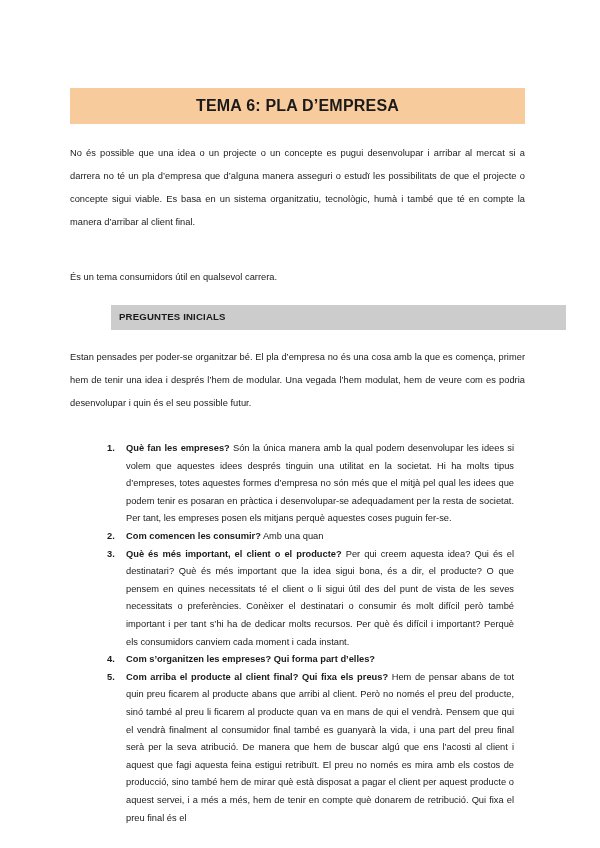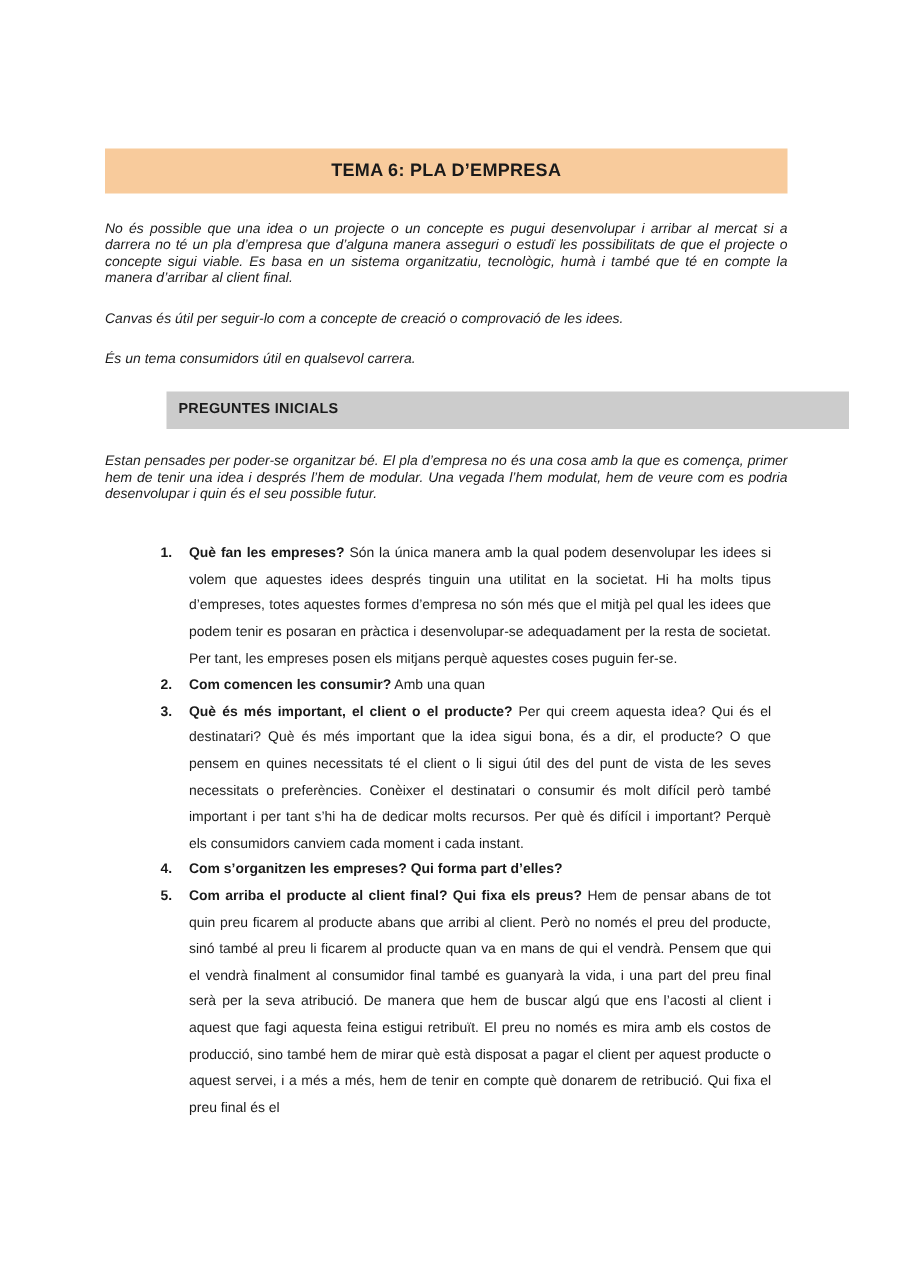--- a/index.html
+++ b/index.html
@@ -33,42 +33,41 @@
     padding: 5px 10px 6px 10px;
     font-size: 9.6px;
     font-weight: bold;
     letter-spacing: 0.18px;
     line-height: 1.45;
     margin-left: 41px;
   }
   .banner-title {
     background: #f8cb9c;
     text-align: center;
-    margin: 11px 0 0 0;
+    margin: 0 0 0 0;
     padding-top: 6px;
     padding-bottom: 7px;
-    font-size: 12px;
+    font-size: 16px;
     letter-spacing: 0.2px;
   }
   .banner-section {
     background: #cccccc;
     text-align: left;
     padding-left: 8px;
   }
 
   
   p.para {
     margin: 0;
     font-size: 9.3px;
-    line-height: 11px;
+    line-height: 23px;
     text-align: justify;
     text-justify: inter-word;
     color: #1a1a1a;
     letter-spacing: 0.02px;
-    font-style: italic;
   }
 
   .gap-18 { height: 18px; }
   .gap-16 { height: 16px; }
   .gap-14 { height: 14px; }
 
   
   ol.qlist {
     margin: 11px;
     padding: 0;
@@ -109,21 +108,20 @@
 <div class="page">
 
   <div class="banner banner-title">TEMA 6: PLA D’EMPRESA</div>
 
   <div class="gap-18"></div>
 
   <p class="para">No és possible que una idea o un projecte o un concepte es pugui desenvolupar i arribar al mercat si a darrera no té un pla d’empresa que d’alguna manera asseguri o estudï les possibilitats de que el projecte o concepte sigui viable. Es basa en un sistema organitzatiu, tecnològic, humà i també que té en compte la manera d’arribar al client final.</p>
 
   <div class="gap-16"></div>
 
-  <p class="para">Canvas és útil per seguir-lo com a concepte de creació o comprovació de les idees.</p>
 
   <div class="gap-16"></div>
 
   <p class="para">És un tema consumidors útil en qualsevol carrera.</p>
 
   <div class="gap-16"></div>
 
   <div class="banner banner-section">PREGUNTES INICIALS</div>
 
   <div class="gap-16"></div>

